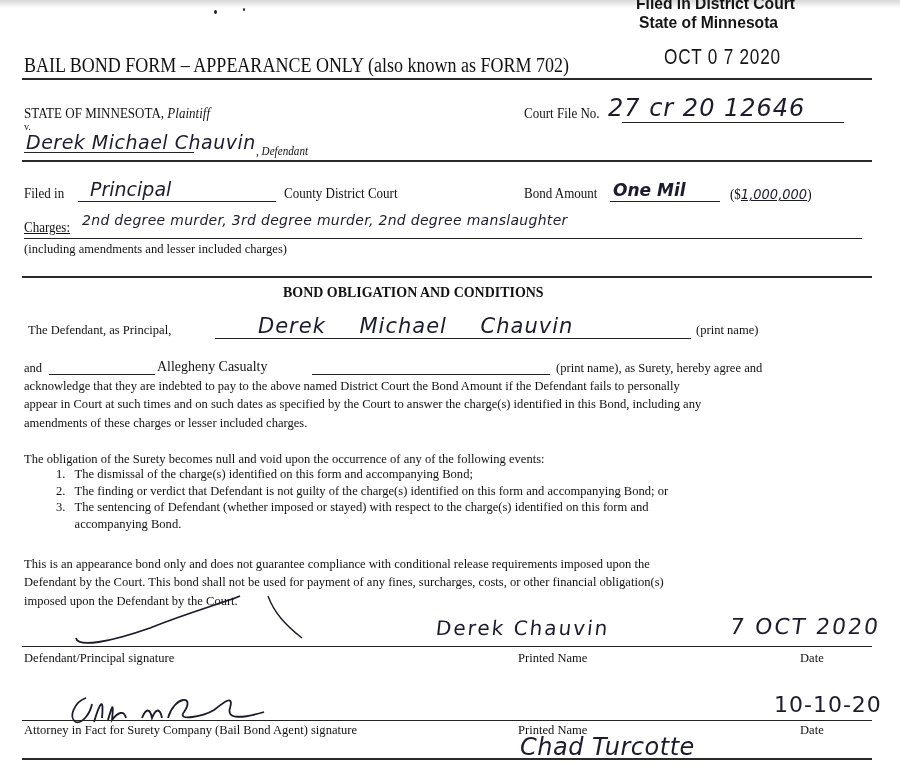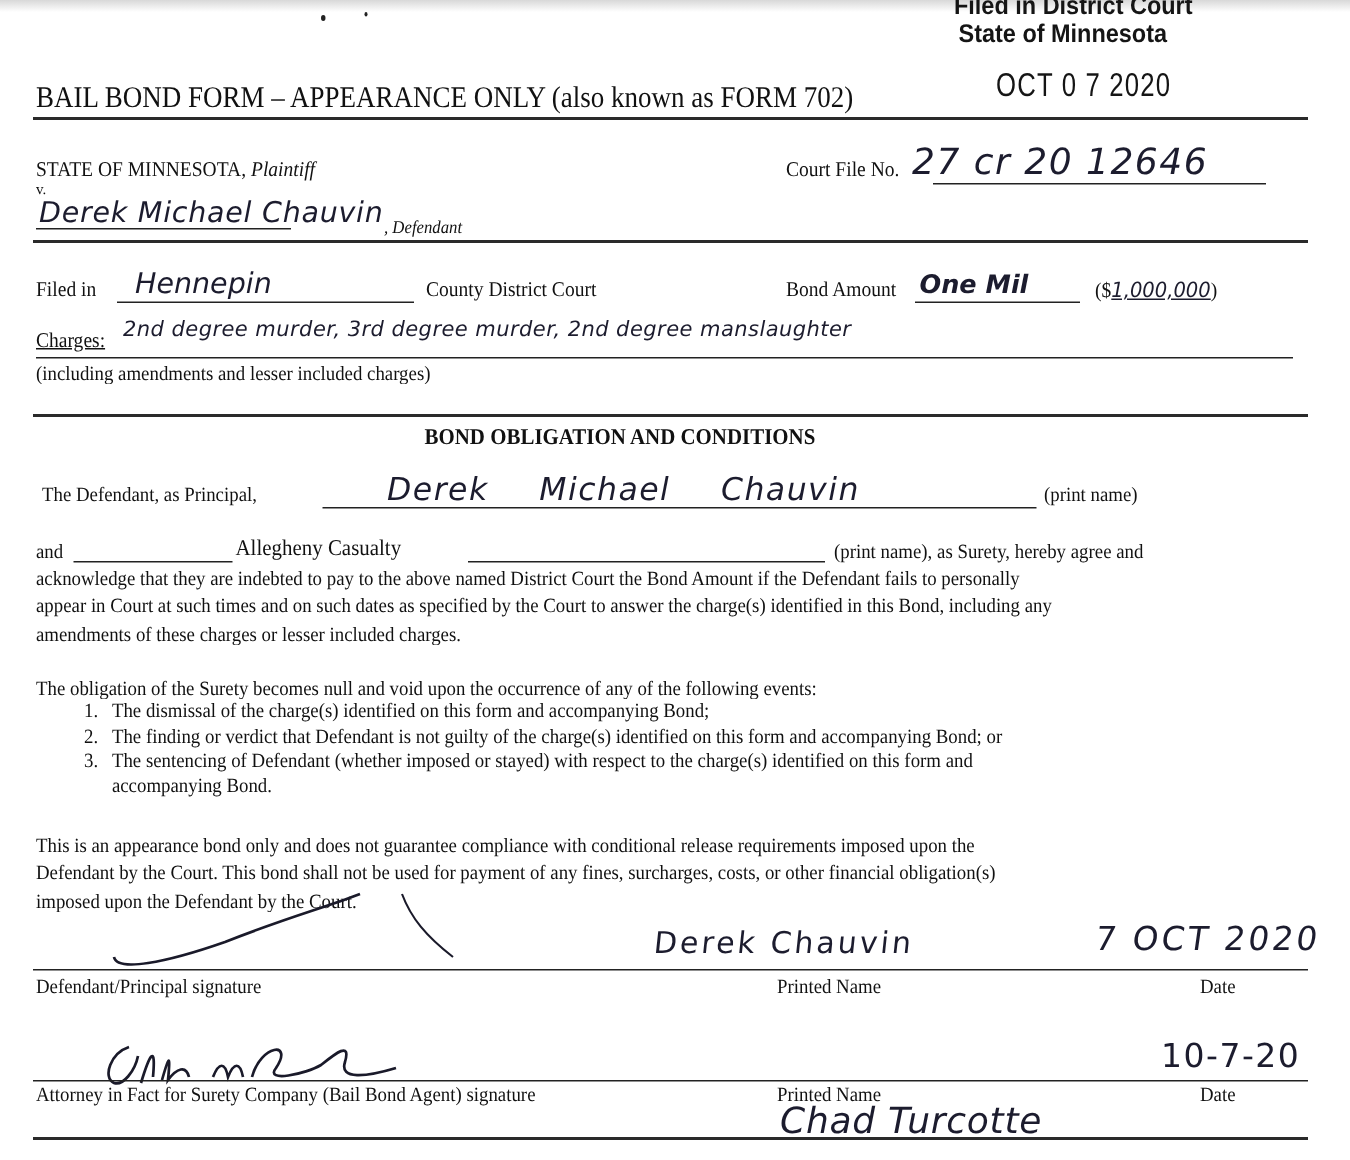--- a/index.html
+++ b/index.html
@@ -49,21 +49,21 @@
 <div class="ul" style="left:24px; top:152px; width:170px;"></div>
 <div class="abs" style="left:256px; top:144px; font-size:12px; font-style:italic; transform:scaleX(0.93); transform-origin:left top;">, Defendant</div>
 
 <div class="abs t14 cond" style="left:524px; top:106px;">Court File No.</div>
 <div class="abs hand" style="left:608px; top:94px; font-size:24px; letter-spacing:1px;">27 cr 20 12646</div>
 <div class="ul" style="left:622px; top:122px; width:222px;"></div>
 
 <div class="rule" style="left:22px; top:160px; width:850px; height:2px;"></div>
 
 <div class="abs t14 cond" style="left:24px; top:186px;">Filed in</div>
-<div class="abs hand" style="left:90px; top:178px; font-size:19px;">Hennepin</div>
+<div class="abs hand" style="left:90px; top:178px; font-size:19px;">Principal</div>
 <div class="ul" style="left:78px; top:201px; width:198px;"></div>
 <div class="abs t14 cond" style="left:284px; top:186px;">County District Court</div>
 
 <div class="abs t14 cond" style="left:524px; top:186px;">Bond Amount</div>
 <div class="abs hand" style="left:613px; top:180px; font-size:17px; font-weight:bold;">One Mil</div>
 <div class="ul" style="left:610px; top:201px; width:110px;"></div>
 <div class="abs t14 cond" style="left:730px; top:186px;">
   <span>($</span><span class="hand" style="font-size:14px; text-decoration:underline;">1,000,000</span><span>)</span>
 </div>
 
@@ -114,19 +114,19 @@
 <div class="abs hand" style="left:730px; top:614px; font-size:22px; letter-spacing:2px; font-style:normal; transform:skewX(-8deg);">7 OCT 2020</div>
 <div class="ul" style="left:22px; top:646px; width:850px; height:1px;"></div>
 <div class="abs t13 cond" style="left:24px; top:650px;">Defendant/Principal signature</div>
 <div class="abs t13 cond" style="left:518px; top:650px;">Printed Name</div>
 <div class="abs t13 cond" style="left:800px; top:650px;">Date</div>
 
 <svg class="sig" style="left:64px; top:692px;" width="220" height="36">
   <path d="M22 6 C 10 10, 4 26, 12 30 C 18 32, 26 22, 28 12 M30 30 C 36 10, 40 4, 38 26 M44 28 C 48 14, 50 8, 48 28 C 54 20, 60 18, 62 26 M78 26 C 82 16, 86 16, 88 26 C 92 16, 96 16, 98 26 M104 26 C 110 4, 132 2, 120 20 C 112 30, 140 24, 150 18 C 160 10, 170 2, 166 16 C 162 28, 180 26, 200 20" stroke="#1a1a2a" stroke-width="1.8" fill="none"></path>
 </svg>
 <div class="abs hand" style="left:520px; top:733px; font-size:24px; letter-spacing:0.5px;">Chad Turcotte</div>
-<div class="abs hand" style="left:774px; top:692px; font-size:22px; letter-spacing:1px; font-style:normal;">10-7-20</div>
+<div class="abs hand" style="left:774px; top:692px; font-size:22px; letter-spacing:1px; font-style:normal;">10-10-20</div>
 <div class="ul" style="left:22px; top:720px; width:850px; height:1px;"></div>
 <div class="abs t13 cond" style="left:24px; top:722px;">Attorney in Fact for Surety Company (Bail Bond Agent) signature</div>
 <div class="abs t13 cond" style="left:518px; top:722px;">Printed Name</div>
 <div class="abs t13 cond" style="left:800px; top:722px;">Date</div>
 
 <div class="rule" style="left:22px; top:758px; width:850px; height:2px;"></div>
 
 </body></html>

